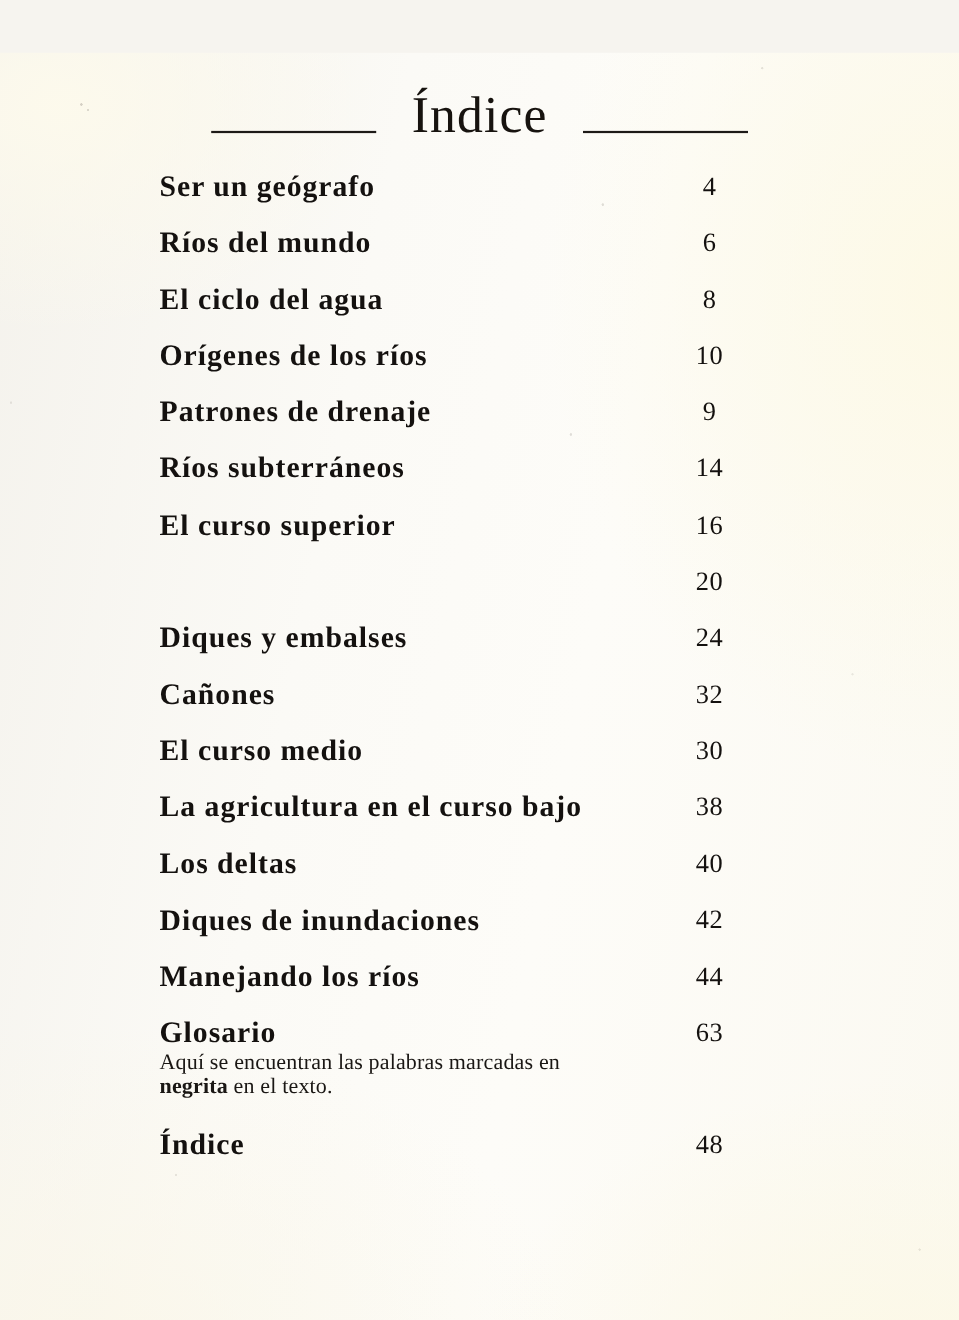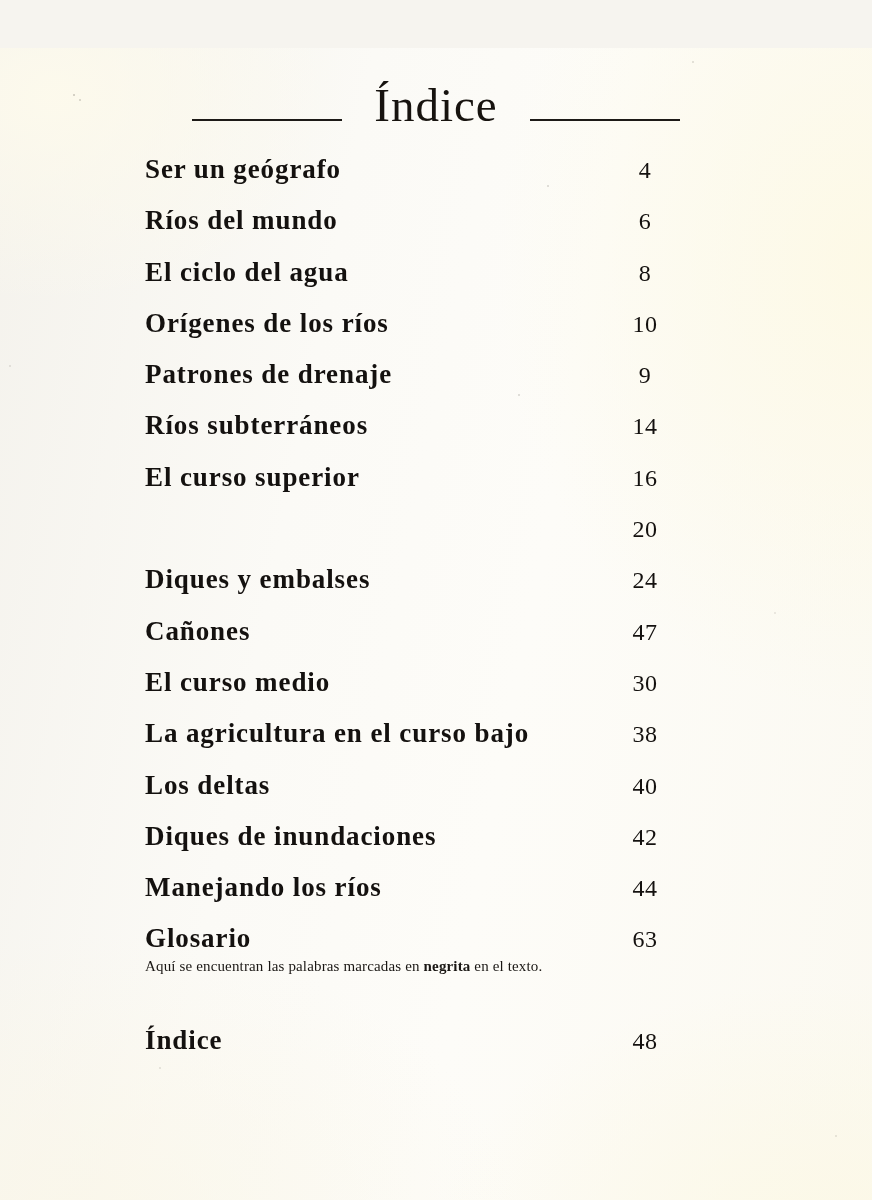--- a/index.html
+++ b/index.html
@@ -110,21 +110,21 @@
     letter-spacing: .5px;
     color: #14110f;
   }
 
   
   .note {
     position: absolute;
     left: 0;
     top: 34px;
     width: 420px;
-    font-size: 15px;
+    font-size: 20px;
     line-height: 22px;
     letter-spacing: .15px;
     color: #1a1714;
   }
   .note b { font-weight: bold; }
 
   .entry.has-note { height: 91px; }
   .entry.spaced   { margin-top: 11px; }
 </style>
 </head>
@@ -169,21 +169,21 @@
       </div>
       <div class="entry">
         <div class="entry-page">20</div>
       </div>
       <div class="entry">
         <div class="entry-title">Diques y embalses</div>
         <div class="entry-page">24</div>
       </div>
       <div class="entry">
         <div class="entry-title">Cañones</div>
-        <div class="entry-page">47</div>
+        <div class="entry-page">32</div>
       </div>
       <div class="entry">
         <div class="entry-title">El curso medio</div>
         <div class="entry-page">30</div>
       </div>
       <div class="entry">
         <div class="entry-title">La agricultura en el curso bajo</div>
         <div class="entry-page">38</div>
       </div>
       <div class="entry">

